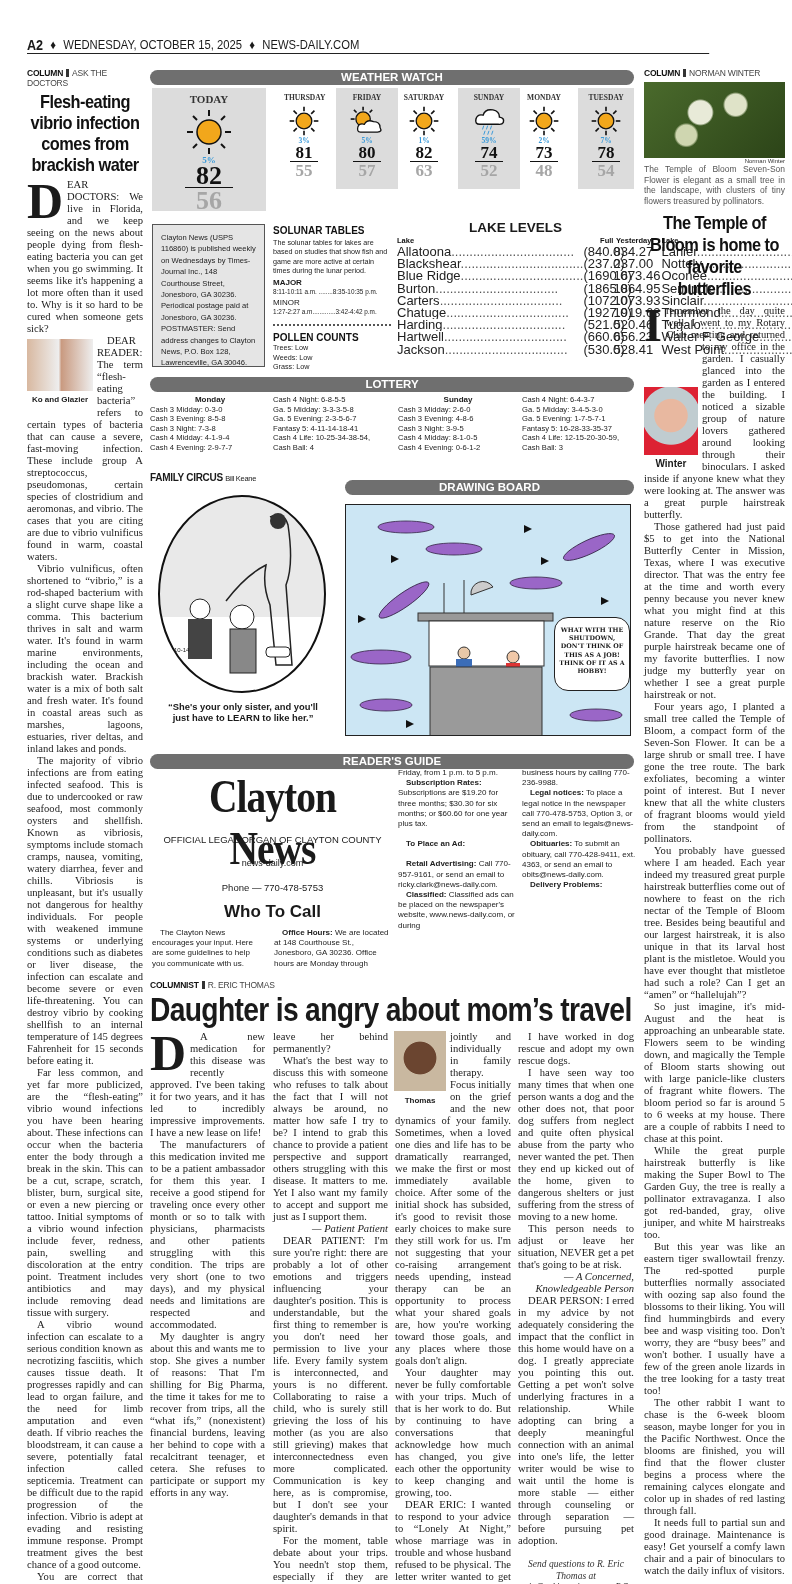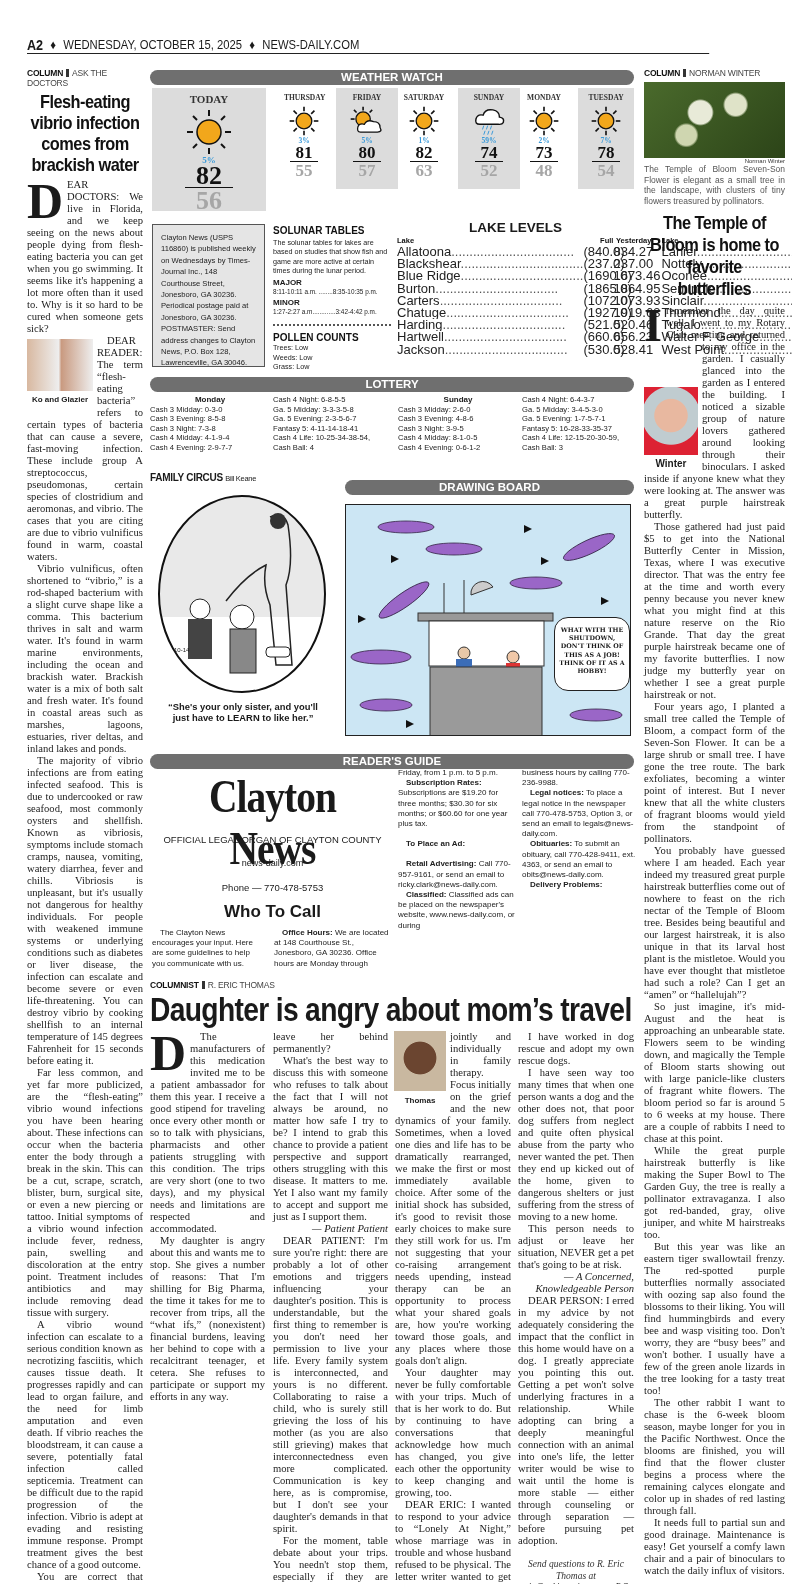--- a/index.html
+++ b/index.html
@@ -196,21 +196,21 @@
   <div class="lo">54</div>
 </div>
 
 <div class="abs sans" style="left:152px;top:224px;width:113px;height:143px;background:#e5e5e5;border:1px solid #555;padding:7px 8px;font-size:7.6px;line-height:11.4px;color:#222">Clayton News (USPS 116860) is published weekly on Wednesdays by Times-Journal Inc., 148 Courthouse Street, Jonesboro, GA 30236. Periodical postage paid at Jonesboro, GA 30236. POSTMASTER: Send address changes to Clayton News, P.O. Box 128, Lawrenceville, GA 30046.</div>
 
 <div class="abs" style="left:273px;top:225px;width:118px">
   <div class="sans" style="font-weight:bold;font-size:10px;color:#111">SOLUNAR TABLES</div>
   <div class="small" style="margin-top:2px">The solunar tables for lakes are based on studies that show fish and game are more active at certain times during the lunar period.</div>
   <div class="sans" style="font-weight:bold;font-size:8px;margin-top:2px">MAJOR</div>
   <div class="small" style="font-size:6.4px">8:11-10:11 a.m. ........8:35-10:35 p.m.</div>
-  <div class="sans" style="font-weight:bold;font-size:8px;margin-top:2px">MINOR</div>
+  <div class="sans" style="font-weight:normal;font-size:8px;margin-top:2px">MINOR</div>
   <div class="small" style="font-size:6.4px">1:27-2:27 a.m.............3:42-4:42 p.m.</div>
   <div style="border-top:2px dotted #555;margin:8px 0 6px"></div>
   <div class="sans" style="font-weight:bold;font-size:10px;color:#111">POLLEN COUNTS</div>
   <div class="small">Trees: Low</div>
   <div class="small">Weeds: Low</div>
   <div class="small">Grass: Low</div>
 </div>
 
 <div class="abs" style="left:397px;top:220px;width:237px">
   <div class="sans" style="text-align:center;font-weight:bold;font-size:13.5px;line-height:15px">LAKE LEVELS</div>
@@ -430,20 +430,21 @@
   <div><span style="padding-left:8px"></span><b>Legal notices:</b> <span>To place a legal notice in the newspaper call 770-478-5753, Option 3, or send an email to legals@news-daily.com.</span></div>
   <div><span style="padding-left:8px"></span><b>Obituaries:</b> <span>To submit an obituary, call 770-428-9411, ext. 4363, or send an email to obits@news-daily.com.</span></div>
   <div style="padding-left:8px"><b>Delivery Problems:</b></div>
 </div>
 
 <div class="abs kicker" style="left:150px;top:980px"><b>COLUMNIST</b><span class="bar"></span><span>R. ERIC THOMAS</span></div>
 <div class="abs sans" style="left:150px;top:990px;width:484px;font-weight:bold;font-size:34px;line-height:38px;letter-spacing:-.8px;white-space:nowrap;transform:scaleX(.83);transform-origin:left top">Daughter is angry about mom’s travel</div>
 
 <div class="abs body" style="left:150px;top:1031px;width:115px">
   <span class="dropcap">D</span>
+  <p>A new medication for this disease was recently approved. I've been taking it for two years, and it has led to incredibly impressive improvements. I have a new lease on life!</p>
   <p>The manufacturers of this medication invited me to be a patient ambassador for them this year. I receive a good stipend for traveling once every other month or so to talk with physicians, pharmacists and other patients struggling with this condition. The trips are very short (one to two days), and my physical needs and limitations are respected and accommodated.</p>
   <p>My daughter is angry about this and wants me to stop. She gives a number of reasons: That I'm shilling for Big Pharma, the time it takes for me to recover from trips, all the “what ifs,” (nonexistent) financial burdens, leaving her behind to cope with a recalcitrant teenager, et cetera. She refuses to participate or support my efforts in any way.</p>
 
 </div>
 <div class="abs body" style="left:273px;top:1031px;width:115px">
   <p style="text-indent:0">leave her behind permanently?</p>
   <p>What's the best way to discuss this with someone who refuses to talk about the fact that I will not always be around, no matter how safe I try to be? I intend to grab this chance to provide a patient perspective and support others struggling with this disease. It matters to me. Yet I also want my family to accept and support me just as I support them.</p>
   <p style="text-align:right;font-style:italic">— Patient Patient</p>
   <p>DEAR PATIENT: I'm sure you're right: there are probably a lot of other emotions and triggers influencing your daughter's position. This is understandable, but the first thing to remember is you don't need her permission to live your life. Every family system is interconnected, and yours is no different. Collaborating to raise a child, who is surely still grieving the loss of his mother (as you are also still grieving) makes that interconnectedness even more complicated. Communication is key here, as is compromise, but I don't see your daughter's demands in that spirit.</p>
   <p>For the moment, table debate about your trips. You needn't stop them, especially if they are helping you feel you're living your purpose. But you, your daughter, and your grandson should participate</p>

